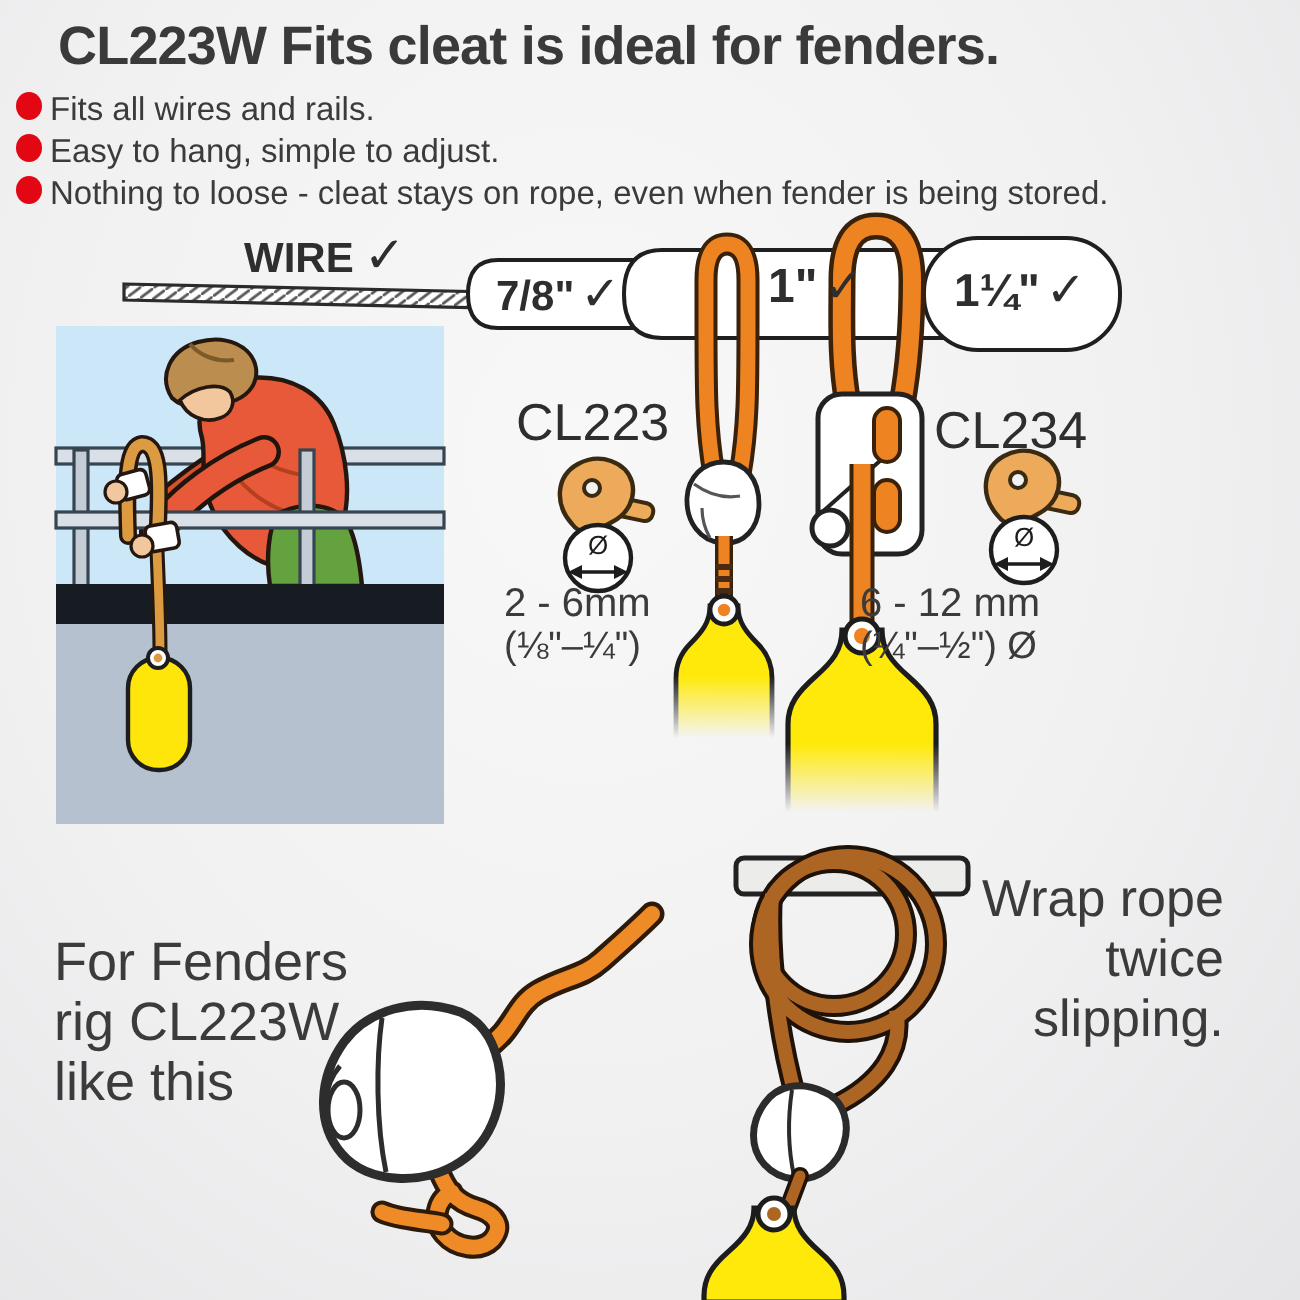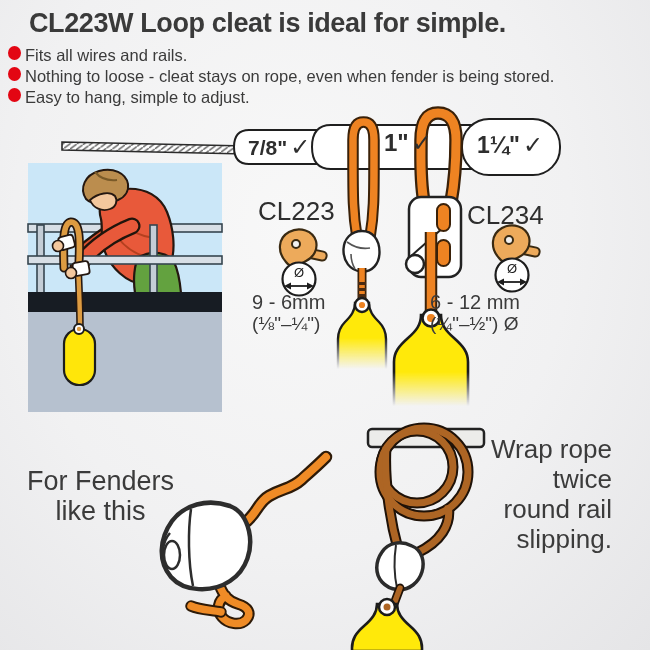--- a/index.html
+++ b/index.html
@@ -22,21 +22,21 @@
   .rs2{left:477px;top:131px;font-size:23px;}
   .rail-size .check{font-size:24px;margin-left:3px;}
   .prod-name{font-size:26px;font-weight:normal;color:#2e2e2e;}
   .pn0{left:258px;top:196px;}
   .pn1{left:467px;top:200px;}
   .range{line-height:21px;color:#3b3b3b;}
   .range .mm{font-size:20px;}
   .range .inch{font-size:19px;}
   .rg0{left:252px;top:292px;}
   .rg1{left:430px;top:292px;}
-  .bl-text{left:27px;top:466px;font-size:27px;line-height:30px;color:#3b3b3b;text-align:center;}
+  .bl-text{left:27px;top:466px;font-size:27px;line-height:30px;color:#3b3b3b;}
   .br-text{left:491px;top:434px;font-size:26px;line-height:30px;color:#3b3b3b;text-align:right;}
   svg{position:absolute;left:0;top:0;}
   text.osym{font-size:13px;fill:#1d1d1d;font-family:"Liberation Sans","DejaVu Sans",sans-serif;}
 </style>
 </head>
 <body>
 
 <div class="canvas">
 
   <svg width="650" height="650" viewBox="0 0 650 650">
@@ -197,65 +197,68 @@
       <path d="M412,546 C400,540 388,543 382,552 C375,562 375,574 382,582 C390,591 404,592 413,585 C422,578 425,566 422,557 C420,551 417,548 412,546 Z" fill="#ffffff" stroke="#2b2b2b" stroke-width="3.5"></path>
       <path d="M396,545 C394,558 394,574 397,588" fill="none" stroke="#2b2b2b" stroke-width="2"></path>
       <path d="M400,588 L394,604" fill="none" stroke="#1f1208" stroke-width="9" stroke-linecap="round"></path>
       <path d="M400,588 L394,604" fill="none" stroke="#ad6524" stroke-width="5.5" stroke-linecap="round"></path>
       <path d="M377,604 C377,613 372,619 364,626 C356,633 352,639 352,648 L352,651 L422,651 L422,648 C422,639 418,633 410,626 C402,619 397,613 397,604 Z" fill="#ffe90a" stroke="#1c1c1c" stroke-width="2.6"></path>
       <circle cx="387" cy="607" r="8" fill="#ffffff" stroke="#1c1c1c" stroke-width="2.5"></circle>
       <circle cx="387" cy="607" r="3.5" fill="#ad6524"></circle>
     </g>
   </svg>
 
-  <div class="abs title">CL223W Loop cleat is ideal for simple.</div>
+  <div class="abs title">CL223W Fits cleat is ideal for fenders.</div>
 
   <div class="abs bullets">
     <div class="bullet-row">
       <span class="dot"></span>
       <span class="bullet-text">Fits all wires and rails.</span>
     </div>
     <div class="bullet-row">
       <span class="dot"></span>
-      <span class="bullet-text">Nothing to loose - cleat stays on rope, even when fender is being stored.</span>
+      <span class="bullet-text">Easy to hang, simple to adjust.</span>
     </div>
     <div class="bullet-row">
       <span class="dot"></span>
-      <span class="bullet-text">Easy to hang, simple to adjust.</span>
+      <span class="bullet-text">Nothing to loose - cleat stays on rope, even when fender is being stored.</span>
     </div>
   </div>
 
+  <div class="abs wire-label">
+    <span>WIRE</span><span class="check">✓</span>
+  </div>
 
   <div class="abs rail-size rs0">
     <span>7/8"</span><span class="check">✓</span>
   </div>
   <div class="abs rail-size rs1">
     <span>1"</span><span class="check">✓</span>
   </div>
   <div class="abs rail-size rs2">
     <span>1¼"</span><span class="check">✓</span>
   </div>
 
   <div class="abs prod-name pn0">CL223</div>
   <div class="abs prod-name pn1">CL234</div>
 
   <div class="abs range rg0">
-    <div class="mm">9 - 6mm</div>
+    <div class="mm">2 - 6mm</div>
     <div class="inch">(⅛"–¼")</div>
   </div>
   <div class="abs range rg1">
     <div class="mm">6 - 12 mm</div>
     <div class="inch">(¼"–½") Ø</div>
   </div>
 
   <div class="abs bl-text">
     <div>For Fenders</div>
+    <div>rig CL223W</div>
     <div>like this</div>
   </div>
 
   <div class="abs br-text">
     <div>Wrap rope</div>
     <div>twice</div>
-    <div>round rail</div>
     <div>slipping.</div>
   </div>
 
 </div>
 
 </body></html>

